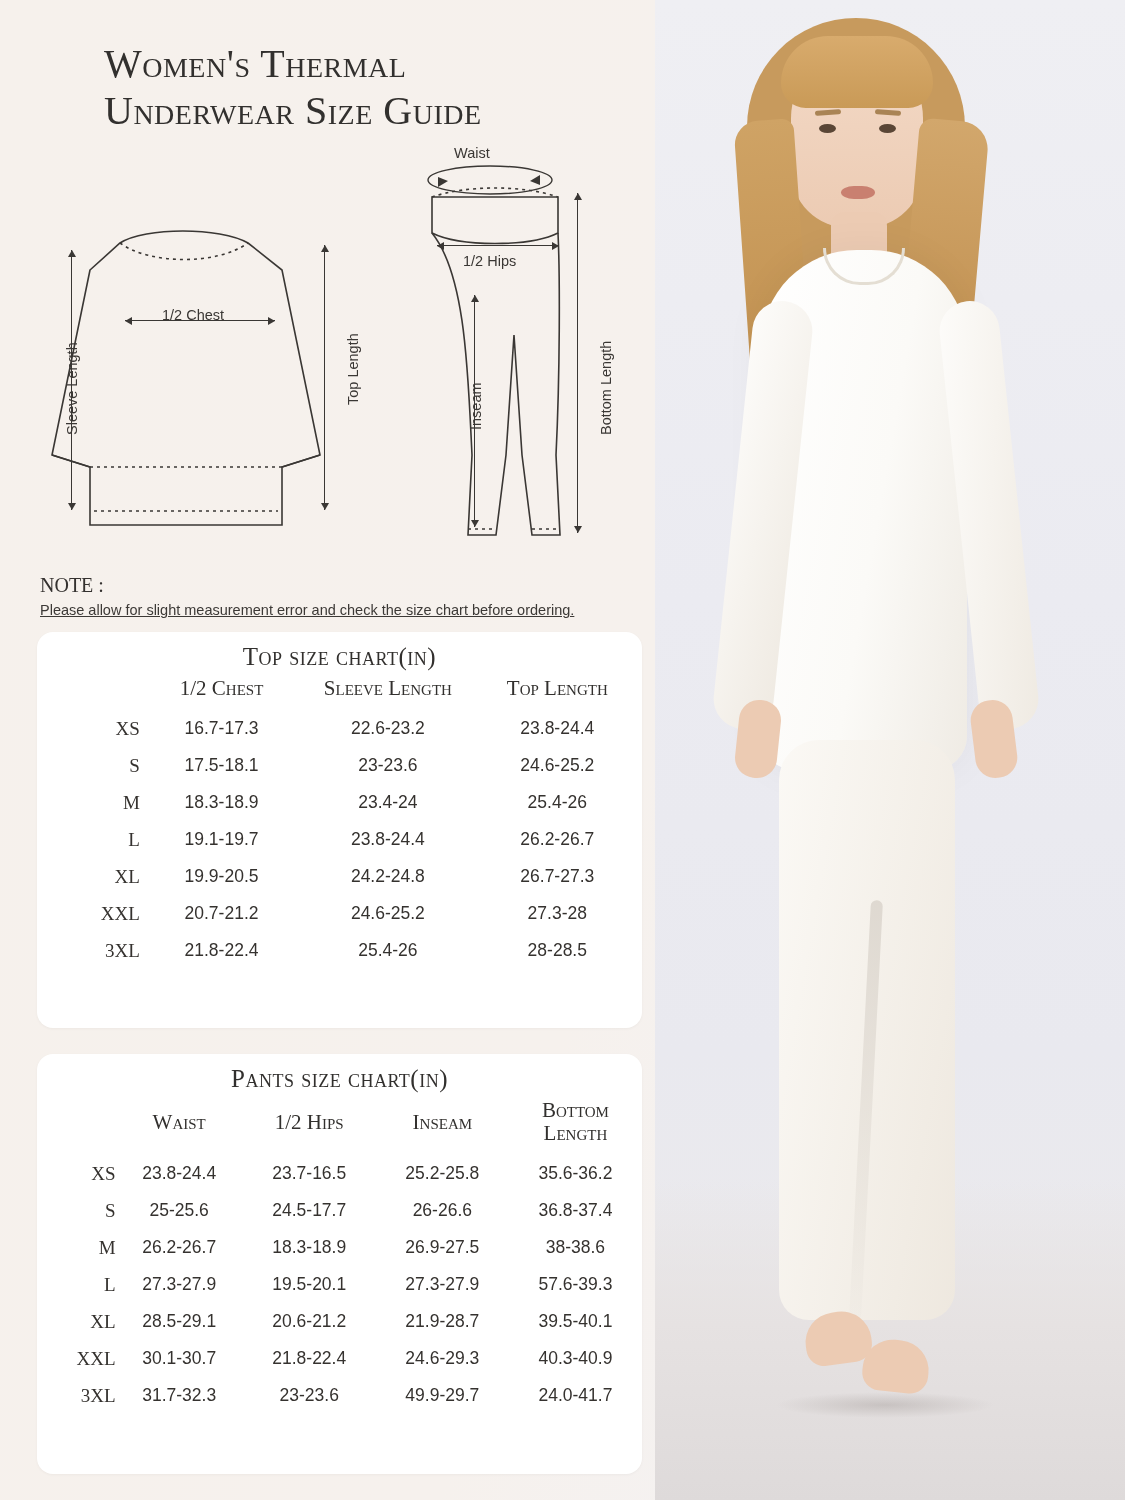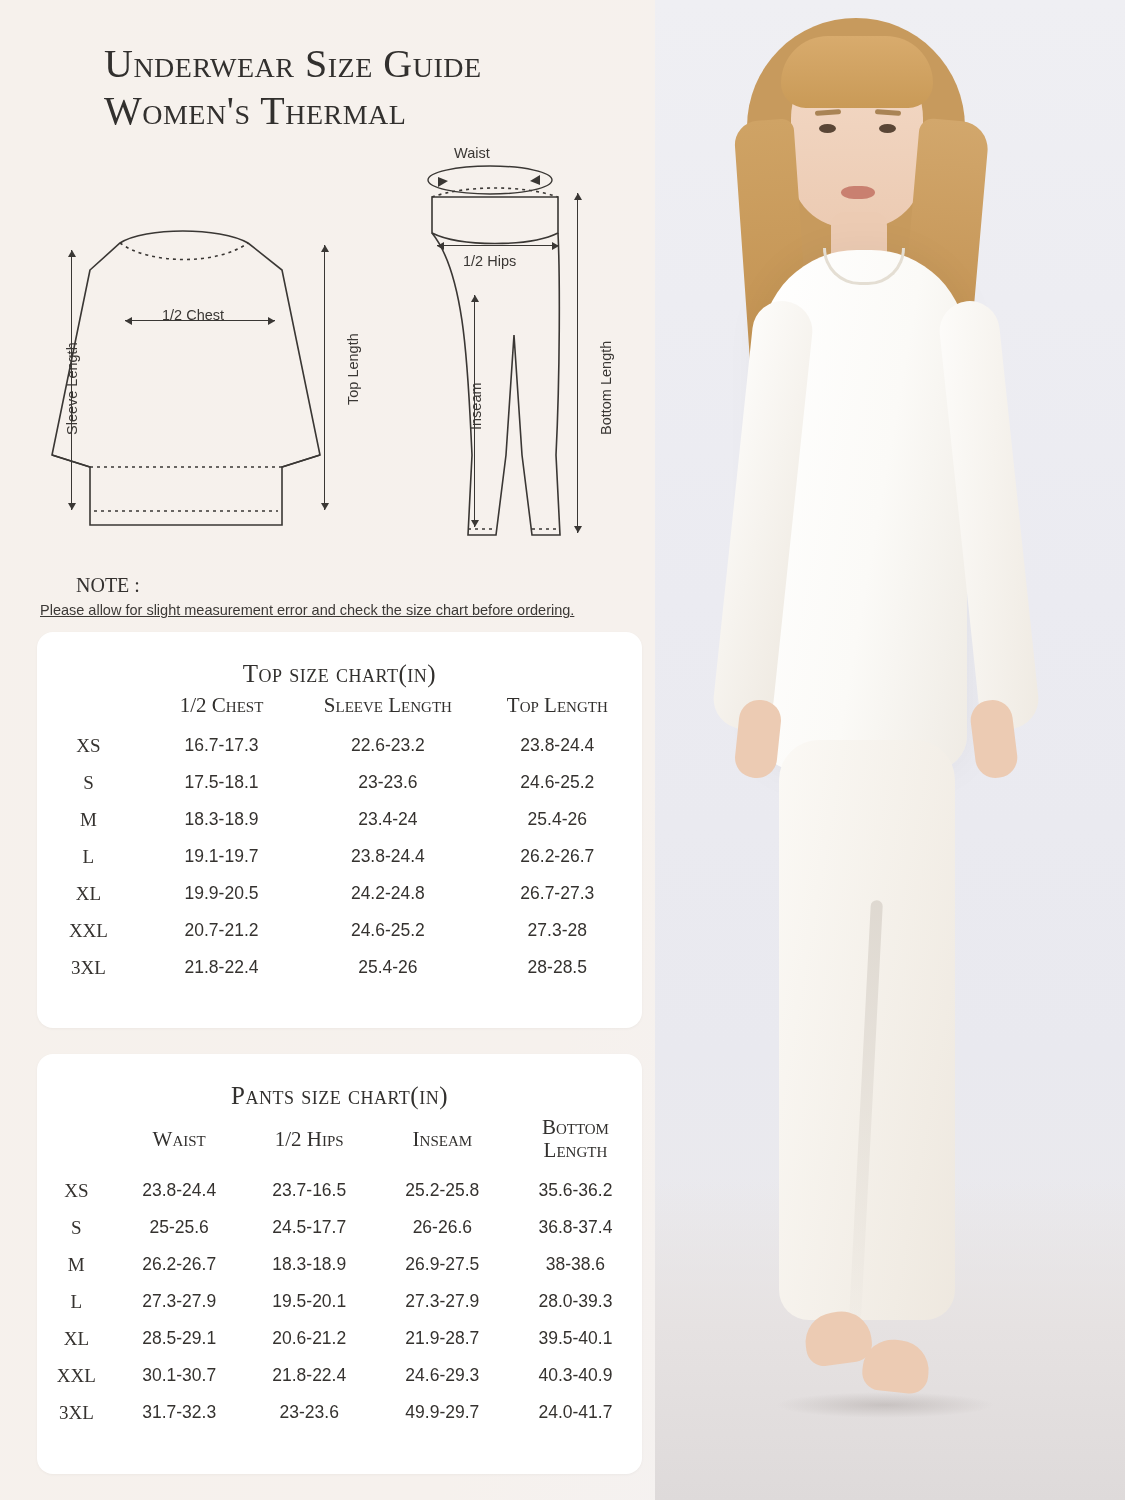--- a/index.html
+++ b/index.html
@@ -180,21 +180,21 @@
     content: ""; position: absolute; left: -3.5px; width: 0; height: 0;
     border-left: 4px solid transparent; border-right: 4px solid transparent;
   }
   .arrow-v:before { top: 0; border-bottom: 7px solid #3a3734; }
   .arrow-v:after { bottom: 0; border-top: 7px solid #3a3734; }
 
   
   .note-title {
     position: absolute; left: 40px; top: 574px;
     font-family: "Liberation Serif", serif;
-    font-size: 20px; color: #34312f; margin-left: 36px;
+    font-size: 20px; color: #34312f;
   }
   .note-body {
     position: absolute; left: 40px; top: 602px;
     font-family: "Liberation Sans", sans-serif;
     font-size: 14.5px; color: #3c3936; text-decoration: underline;
   }
 
   
   .card {
     position: absolute;
@@ -205,21 +205,21 @@
     box-shadow: 0 1px 3px rgba(0,0,0,0.04);
   }
   #top-card { top: 632px; height: 396px; }
   #pants-card { top: 1054px; height: 420px; }
 
   .card-title {
     text-align: center;
     font-variant: small-caps;
     font-size: 25px;
     color: #32302e;
-    padding-top: 28px;
+    padding-top: 11px;
     letter-spacing: 0.5px;
   }
   table {
     width: 100%;
     border-collapse: collapse;
     font-family: "Liberation Sans", sans-serif;
   }
   th {
     font-family: "Liberation Serif", serif;
     font-variant: small-caps;
@@ -232,41 +232,42 @@
   td {
     text-align: center;
     font-size: 17.5px;
     color: #35322f;
     padding: 7.5px 0;
   }
   td.size {
     font-family: "Liberation Serif", serif;
     font-variant: small-caps;
     font-size: 19px;
+    text-align: right;
   }
   #top-table col.c0 { width: 17%; }
   #top-table col.c1 { width: 27%; }
   #top-table col.c2 { width: 28%; }
   #top-table col.c3 { width: 28%; }
   #pants-table col.c0 { width: 13%; }
   #pants-table col.c1 { width: 21%; }
   #pants-table col.c2 { width: 22%; }
   #pants-table col.c3 { width: 22%; }
   #pants-table col.c4 { width: 22%; }
 </style>
 </head>
 <body>
 
 <div class="page">
 
   <div class="left">
 
     <div class="title">
+      <div>Women's Thermal</div>
       <div>Underwear Size Guide</div>
-      <div>Women's Thermal</div>
     </div>
 
     <div class="diagrams">
 
       <svg width="340" height="400" viewBox="0 0 340 400" style="position:absolute;left:20px;top:20px;">
         <g fill="none" stroke="#3a3734" stroke-width="1.6">
           <path d="M70,115 L100,88 C125,72 200,72 228,88 L262,115 L300,300 L262,312 L262,370 L70,370 L70,312 L32,300 L70,115 Z"></path>
           <path d="M100,88 C130,110 198,110 228,88" stroke-dasharray="3,4"></path>
           <path d="M70,312 L262,312" stroke-dasharray="3,4"></path>
           <path d="M32,300 L70,312"></path>
@@ -417,21 +418,21 @@
             <td>26.2-26.7</td>
             <td>18.3-18.9</td>
             <td>26.9-27.5</td>
             <td>38-38.6</td>
           </tr>
           <tr>
             <td class="size">L</td>
             <td>27.3-27.9</td>
             <td>19.5-20.1</td>
             <td>27.3-27.9</td>
-            <td>28.0-39.3</td>
+            <td>57.6-39.3</td>
           </tr>
           <tr>
             <td class="size">XL</td>
             <td>28.5-29.1</td>
             <td>20.6-21.2</td>
             <td>21.9-28.7</td>
             <td>39.5-40.1</td>
           </tr>
           <tr>
             <td class="size">XXL</td>

